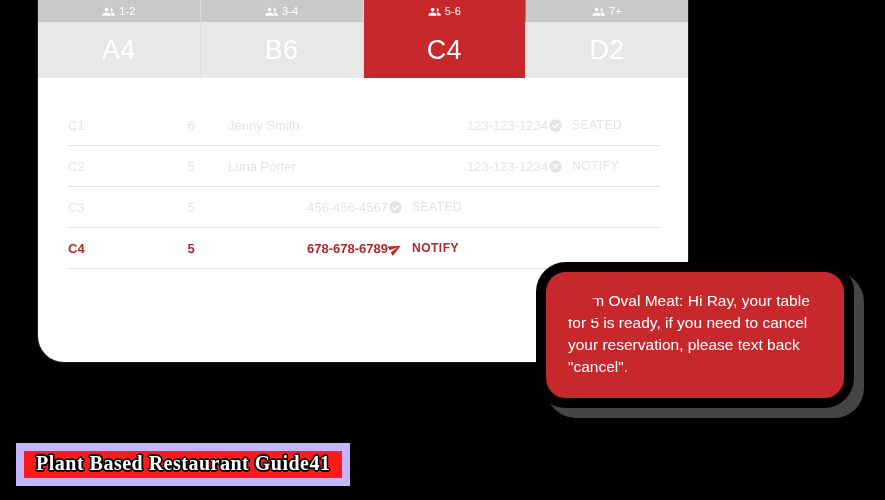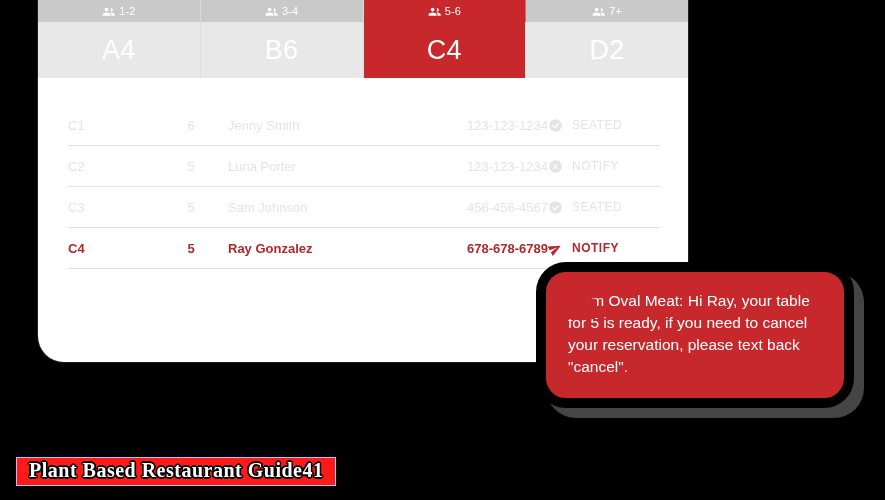--- a/index.html
+++ b/index.html
@@ -142,21 +142,21 @@
     z-index: 6;
     pointer-events: none;
   }
 
   
   #watermark {
     position: absolute;
     left: 16px;
     bottom: 14px;
     background: #ff1a1a;
-    border: 1px solid #c4b5fd;
+    border: 8px solid #c4b5fd;
     padding: 1px 12px 3px 12px;
     color: #ffffff;
     font-family: "Liberation Serif", serif;
     font-weight: bold;
     font-size: 20px;
     letter-spacing: 0.5px;
     white-space: nowrap;
     text-shadow:
       -1.4px -1.4px 0 #000, 1.4px -1.4px 0 #000,
       -1.4px  1.4px 0 #000, 1.4px  1.4px 0 #000,
@@ -244,35 +244,33 @@
             <svg width="15" height="15" viewBox="0 0 24 24">
               <path fill="#e4e4e4" d="M12 2a10 10 0 1 0 0 20 10 10 0 0 0 0-20zm4.3 13.1-1.2 1.2L12 13.2l-3.1 3.1-1.2-1.2L10.8 12 7.7 8.9l1.2-1.2L12 10.8l3.1-3.1 1.2 1.2L13.2 12l3.1 3.1z"></path>
             </svg>
           </span>
           <span>NOTIFY</span>
         </div>
       </div>
       <div class="res-row faded">
         <div class="col-table">C3</div>
         <div class="col-party">5</div>
-        <div class="col-name">Sam Johnson</div>
         <div class="col-phone">456-456-4567</div>
         <div class="col-status">
           <span class="status-icon">
             <svg width="15" height="15" viewBox="0 0 24 24">
               <path fill="#e4e4e4" d="M12 2a10 10 0 1 0 0 20 10 10 0 0 0 0-20zm-1.4 14.6L6 12l1.4-1.4 3.2 3.2 6-6L18 9.2l-7.4 7.4z"></path>
             </svg>
           </span>
           <span>SEATED</span>
         </div>
       </div>
       <div class="res-row active">
         <div class="col-table">C4</div>
         <div class="col-party">5</div>
-        <div class="col-name">Ray Gonzalez</div>
         <div class="col-phone">678-678-6789</div>
         <div class="col-status">
           <span class="status-icon">
             <svg width="15" height="15" viewBox="0 0 24 24" style="transform: rotate(-28deg);">
               <path fill="#b4282b" d="M2.5 20.5 21.5 12 2.5 3.5l.01 6.61L16 12 2.51 13.89z"></path>
             </svg>
           </span>
           <span>NOTIFY</span>
         </div>
       </div>

